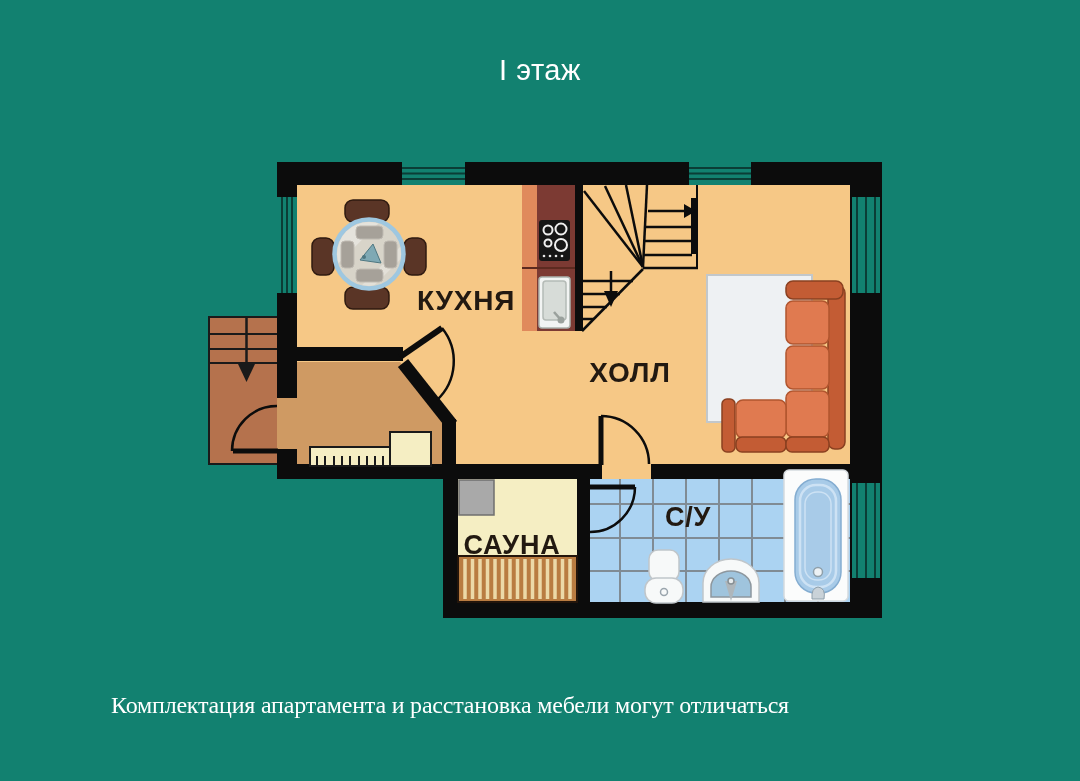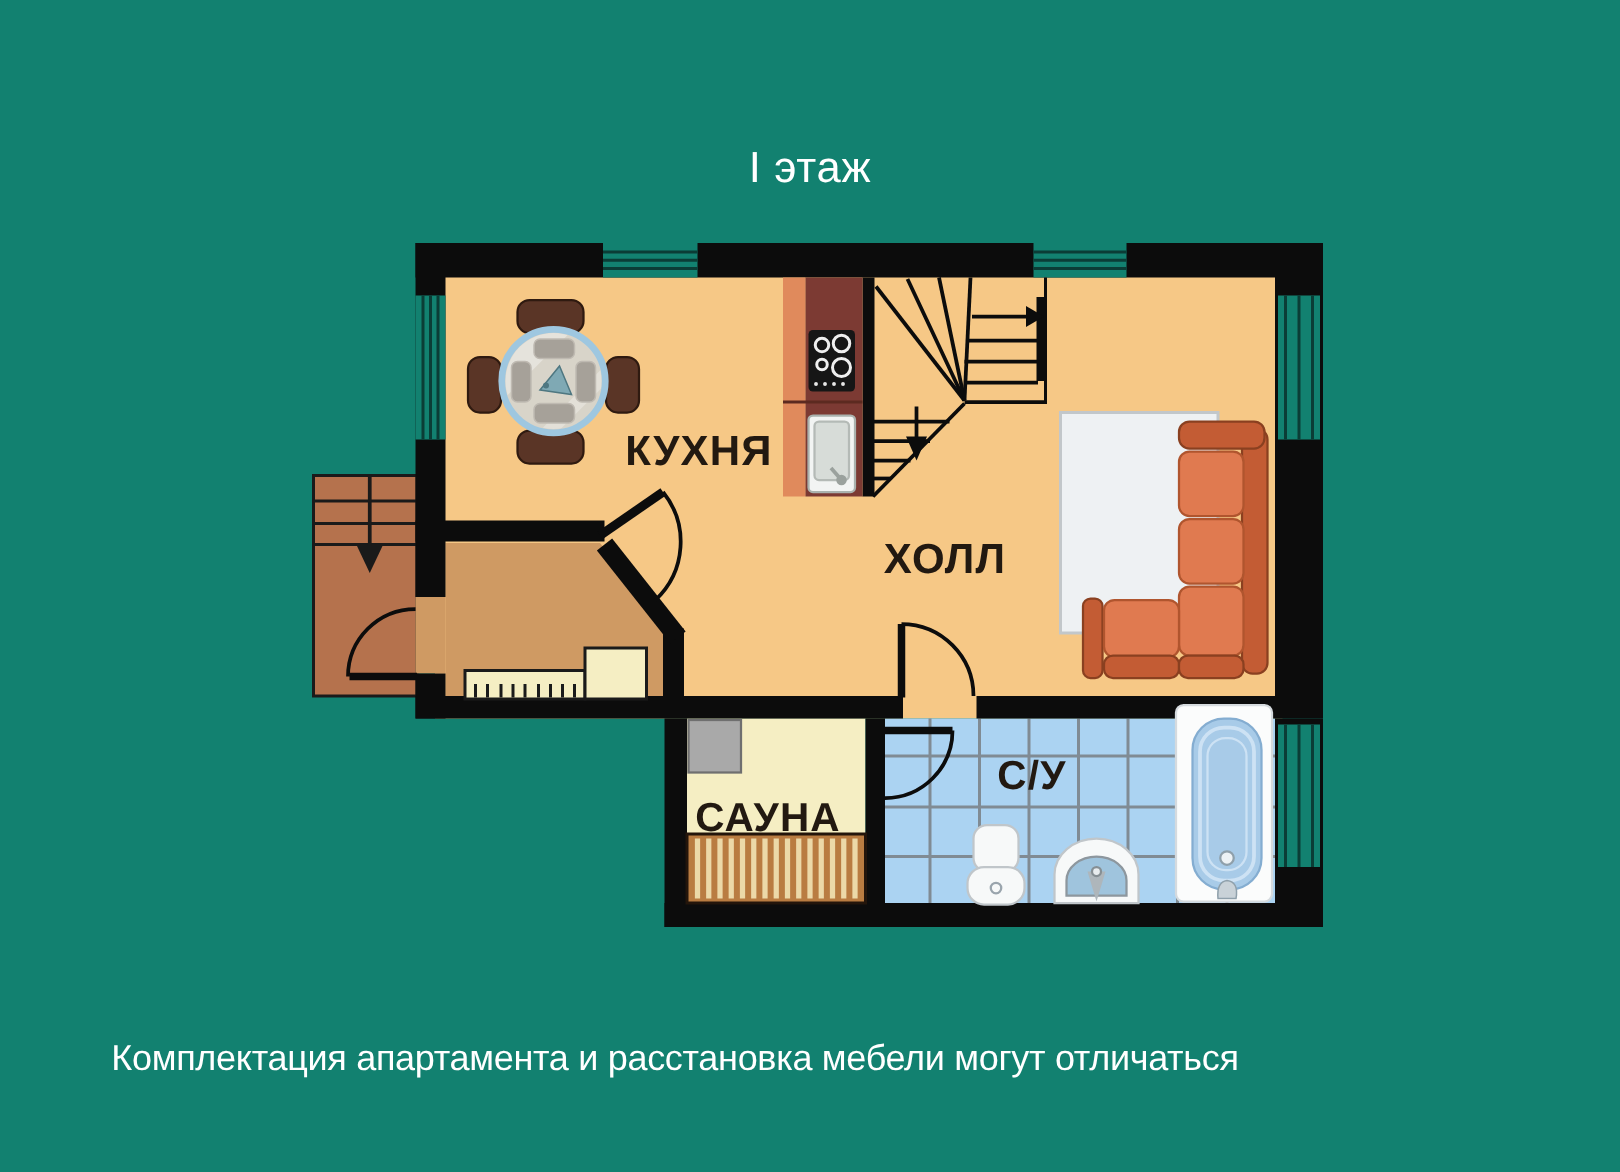--- a/index.html
+++ b/index.html
@@ -5,26 +5,26 @@
   html,body{margin:0;padding:0;}
   body{
     width:1080px;height:781px;overflow:hidden;position:relative;
     background:#128170;
     font-family:"Liberation Sans", sans-serif;
   }
   .title{
     position:absolute;left:0;top:54px;width:1080px;
     text-align:center;color:#ffffff;font-size:29px;font-weight:500;
     letter-spacing:0.5px;
-    margin-top:42px;
   }
   .footer{
     position:absolute;left:0;top:692px;width:900px;
     text-align:center;color:#ffffff;font-size:24px;font-weight:400;
     letter-spacing:-0.2px;
+    font-family:Liberation Serif, serif;
   }
   svg{position:absolute;left:0;top:0;}
   .room-label{
     font-family:"Liberation Sans", sans-serif;
     font-weight:600;fill:#221911;letter-spacing:0.8px;
   }
 </style>
 </head>
 <body>
 

